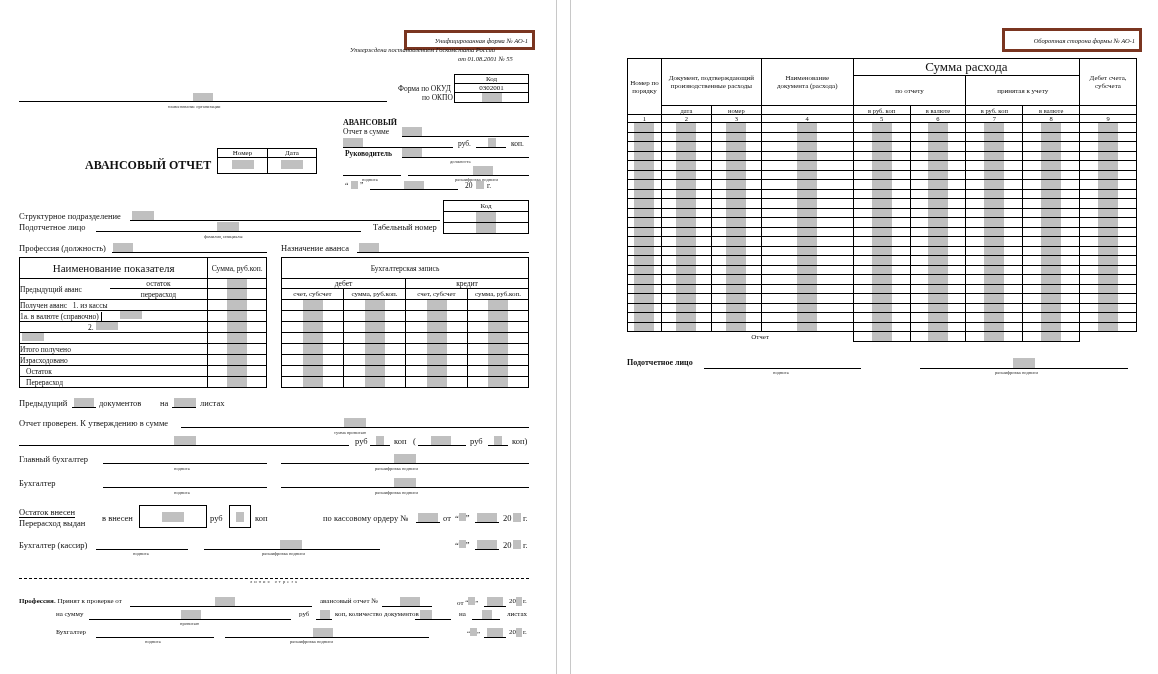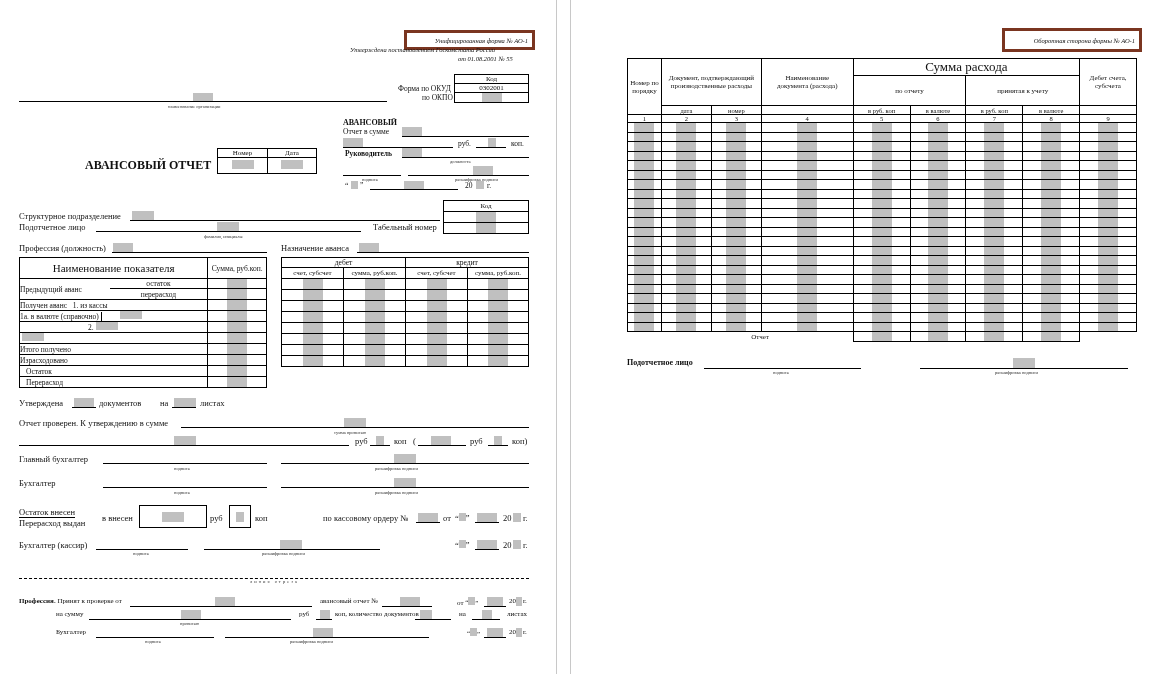--- a/index.html
+++ b/index.html
@@ -191,20 +191,23 @@
           <td colspan="2" style="height:11px;text-align:left;padding-left:6px;font-size:7.5px">Перерасход</td>
           <td class="gcell">
             <span class="gbar"></span>
           </td>
         </tr>
   </tbody>
     </table>
 
   <table class="abs" style="left:281px;top:257px;width:248px">
     <tbody>
+        <tr>
+          <td colspan="4" style="height:21px;font-size:7.5px">Бухгалтерская запись</td>
+        </tr>
     <tr>
           <td colspan="2" style="height:10px;font-size:7.5px">дебет</td>
           <td colspan="2" style="font-size:7.5px">кредит</td>
         </tr>
     <tr>
       <td style="height:11px;width:62px">счет, субсчет</td>
       <td style="width:62px">сумма, руб.коп.</td>
       <td style="width:62px">счет, субсчет</td>
       <td>сумма, руб.коп.</td>
     </tr>
@@ -318,21 +321,21 @@
           <td class="gcell" style="height: 11px;">
             <span class="gbar"></span>
           </td>
           <td class="gcell" style="height: 11px;">
             <span class="gbar"></span>
           </td>
         </tr>
       </tbody>
   </table>
 
-  <div class="lbl" style="left:19px;top:398px">Утверждена</div>
+  <div class="lbl" style="left:19px;top:398px">Предыдущий</div>
   <span class="g abs" style="left:74px;top:398px;width:20px;height:9px"></span>
   <div class="line" style="left:72px;top:407px;width:24px"></div>
   <div class="lbl" style="left:99px;top:398px">документов</div>
   <div class="lbl" style="left:160px;top:398px">на</div>
   <span class="g abs" style="left:174px;top:398px;width:22px;height:9px"></span>
   <div class="line" style="left:172px;top:407px;width:24px"></div>
   <div class="lbl" style="left:200px;top:398px">листах</div>
 
   <div class="lbl" style="left:19px;top:418px">Отчет проверен. К утверждению в сумме</div>
   <span class="g abs" style="left:344px;top:418px;width:22px;height:9px"></span>

